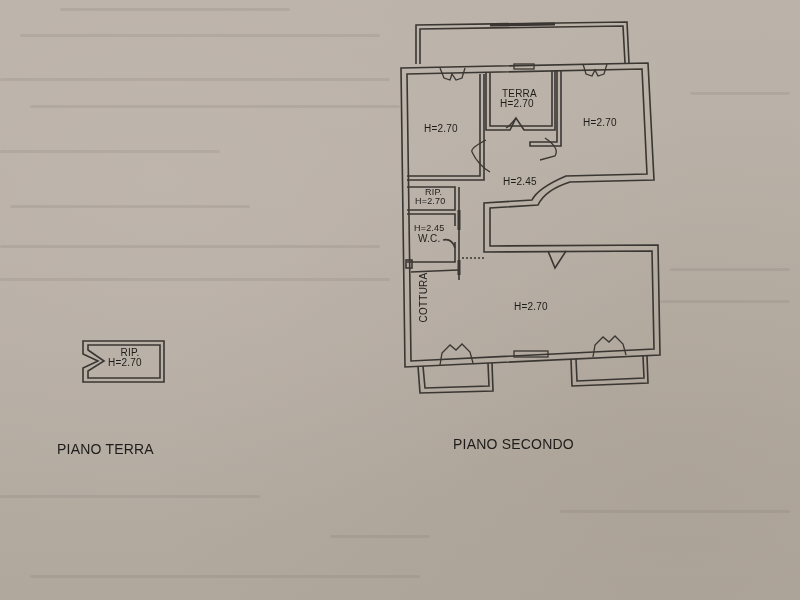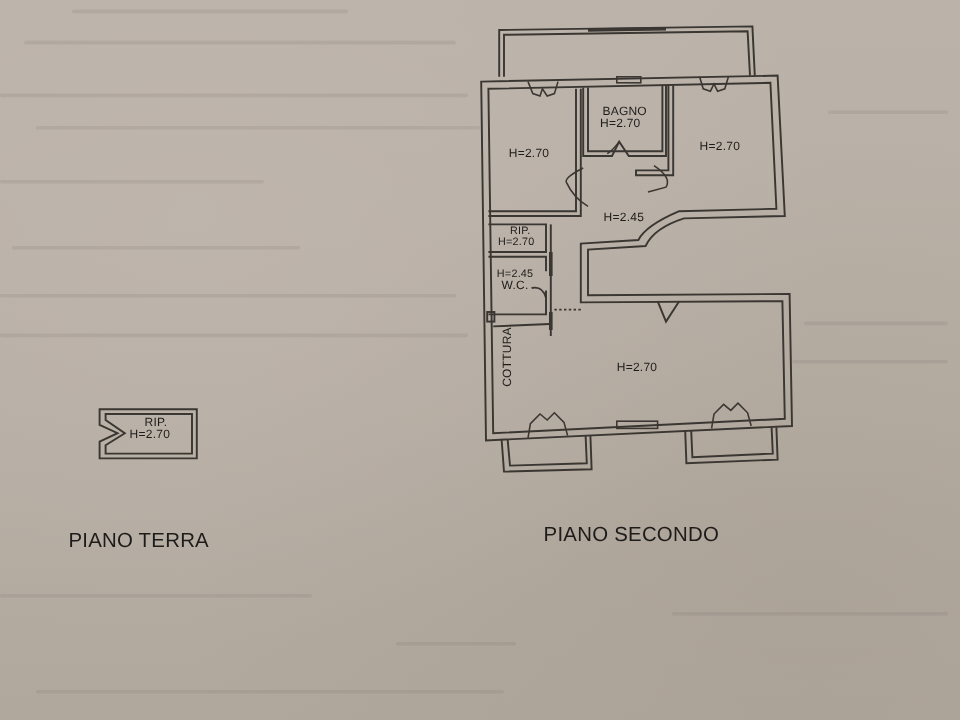--- a/index.html
+++ b/index.html
@@ -14,21 +14,21 @@
       background:
         radial-gradient(ellipse at 20% 30%, rgba(200,190,185,0.35), transparent 60%),
         radial-gradient(ellipse at 85% 80%, rgba(150,140,130,0.25), transparent 55%),
         linear-gradient(180deg, #bbb2a9 0%, #b7aea4 55%, #b0a79d 100%);
     }
     .ghost {
       position: absolute; height: 3px; background: rgba(120,112,104,0.16); border-radius: 2px;
     }
     svg.plan { position: absolute; left: 0; top: 0; }
     .label {
-      position: absolute; color: #1e1c1a; font-size: 17px; letter-spacing: 0.2px;
+      position: absolute; color: #1e1c1a; font-size: 14px; letter-spacing: 0.2px;
       white-space: nowrap;
     }
   </style>
 </head>
 <body>
 
 <div class="paper"></div>
 
 <div>
   <div class="ghost" style="left:60px;top:8px;width:230px;"></div>
@@ -128,21 +128,21 @@
       <path d="M576 359 L577 381 L644 378 L643 356"></path>
     </g>
   </g>
 </svg>
 
 <div class="label" style="left:118px;top:348px;font-size:10px;line-height:10px;text-align:center;width:24px;">RIP.</div>
 <div class="label" style="left:108px;top:358px;font-size:10px;line-height:10px;">H=2.70</div>
 
 <div class="label" style="left:424px;top:123px;font-size:10px;">H=2.70</div>
 
-<div class="label" style="left:502px;top:89px;font-size:10px;line-height:10px;">BAGNO</div>
+<div class="label" style="left:502px;top:89px;font-size:10px;line-height:10px;">TERRA</div>
 <div class="label" style="left:500px;top:99px;font-size:10px;line-height:10px;">H=2.70</div>
 
 <div class="label" style="left:583px;top:117px;font-size:10px;">H=2.70</div>
 
 <div class="label" style="left:503px;top:176px;font-size:10px;">H=2.45</div>
 
 <div class="label" style="left:425px;top:188px;font-size:9px;line-height:9px;">RIP.</div>
 <div class="label" style="left:415px;top:197px;font-size:9px;line-height:9px;">H=2.70</div>
 
 <div class="label" style="left:414px;top:224px;font-size:9px;line-height:9px;">H=2.45</div>

